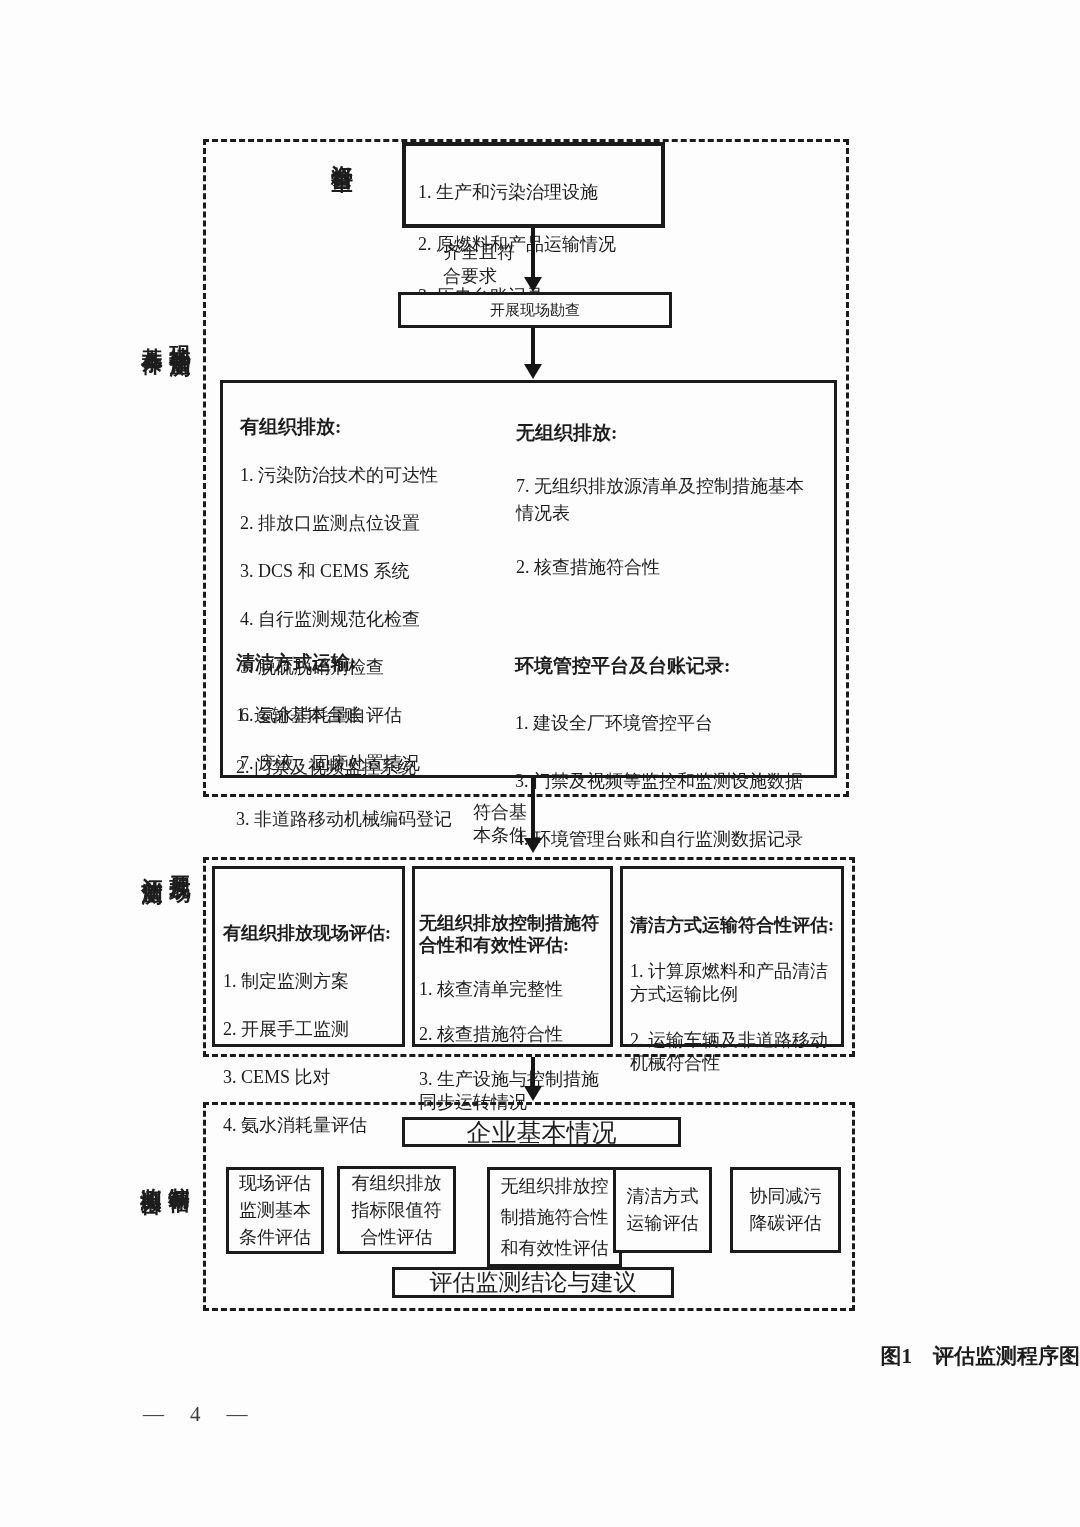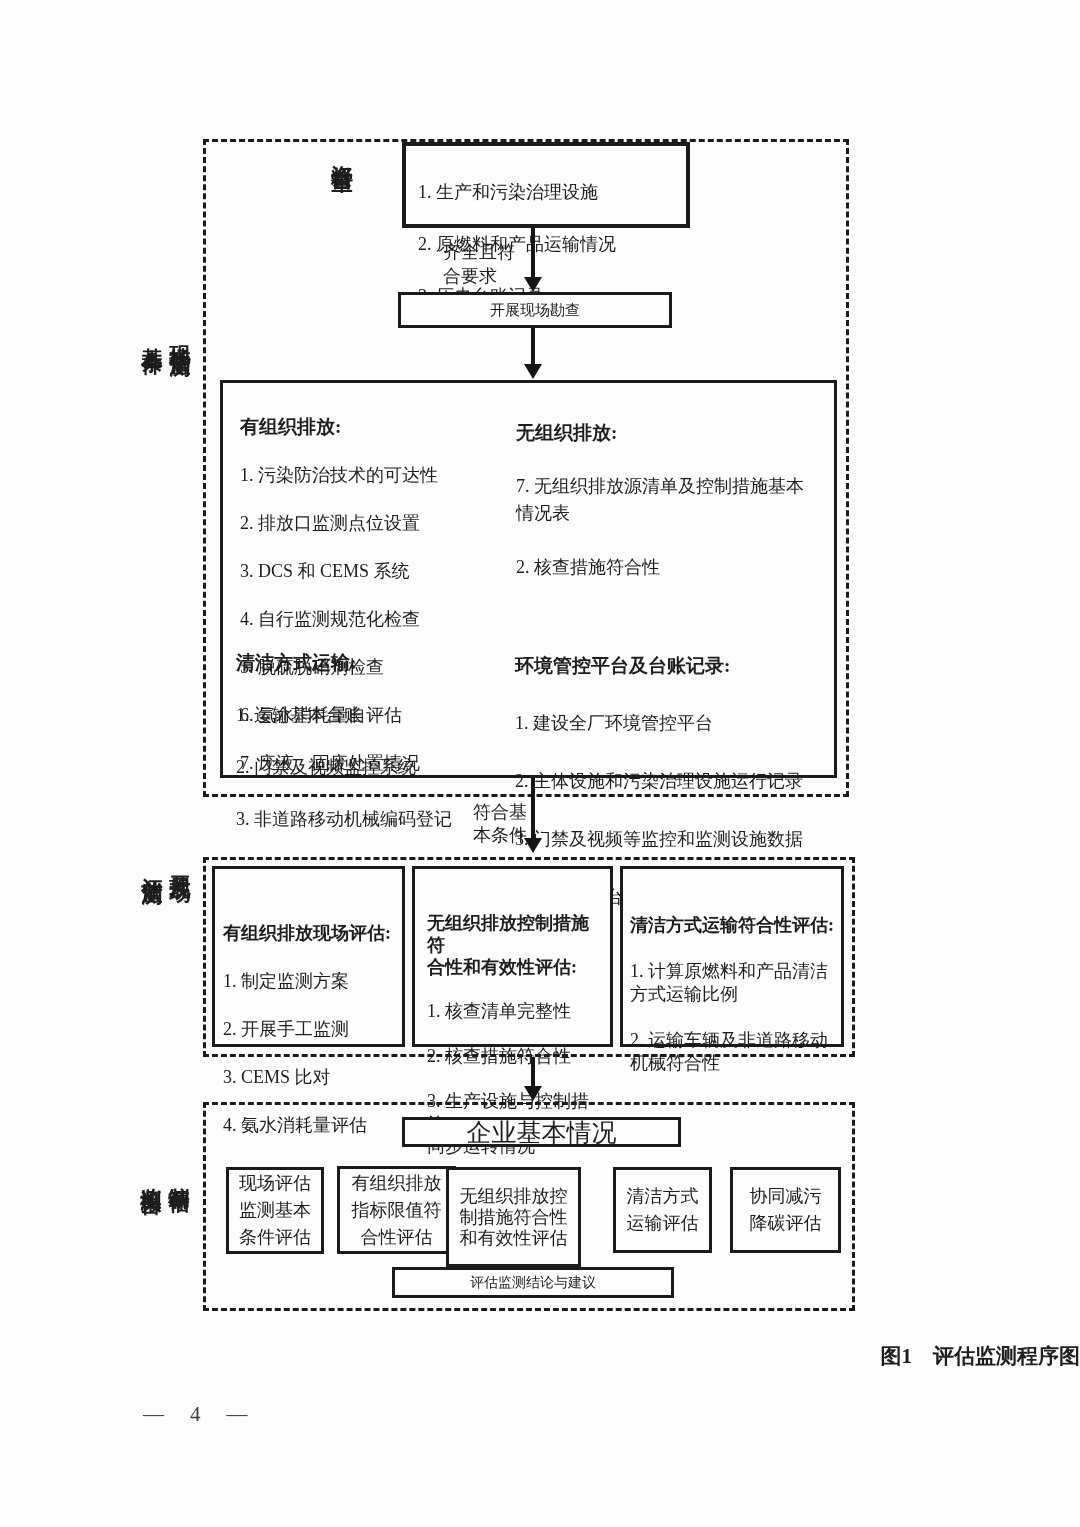--- a/index.html
+++ b/index.html
@@ -25,21 +25,21 @@
 
 <div class="page">
 
   <div class="abs dashed" style="left:203px;top:139px;width:646px;height:658px;"></div>
 
   <div class="abs vtext" style="left:331px;top:147px;font-size:22px;">资料审查</div>
 
   <div class="abs vtext" style="left:141px;top:331px;">基本条件</div>
   <div class="abs vtext" style="left:169px;top:329px;">现场评估监测</div>
 
-  <div class="abs solid4 txt" style="left:402px;top:142px;width:288px;height:86px;padding:7px 6px 0 12px;line-height:26px;">
+  <div class="abs solid4 txt" style="left:402px;top:142px;width:263px;height:86px;padding:7px 6px 0 12px;line-height:26px;">
     <div>1. 生产和污染治理设施</div>
     <div>2. 原燃料和产品运输情况</div>
     <div>3. 历史台账记录</div>
   </div>
 
   <div class="abs aline" style="left:531px;top:228px;height:50px;"></div>
   <div class="abs ahead" style="left:524px;top:277px;"></div>
   <div class="abs txt" style="left:443px;top:240px;line-height:24px;">齐全且符
 合要求</div>
 
@@ -71,21 +71,20 @@
   <div class="abs txt" style="left:236px;top:624px;width:262px;line-height:26px;">
     <div class="grp-title">清洁方式运输:</div>
     <div>1. 运输基本台账</div>
     <div>2. 门禁及视频监控系统</div>
     <div>3. 非道路移动机械编码登记</div>
   </div>
 
   <div class="abs txt" style="left:515px;top:622px;width:322px;line-height:29px;">
     <div class="grp-title">环境管控平台及台账记录:</div>
     <div>1. 建设全厂环境管控平台</div>
-    <div>2. 主体设施和污染治理设施运行记录</div>
     <div>3. 门禁及视频等监控和监测设施数据</div>
     <div>4. 环境管理台账和自行监测数据记录</div>
   </div>
 
   <div class="abs aline" style="left:531px;top:778px;height:61px;"></div>
   <div class="abs ahead" style="left:524px;top:838px;"></div>
   <div class="abs txt" style="left:473px;top:801px;line-height:23px;">符合基
 本条件</div>
 
   <div class="abs dashed" style="left:203px;top:857px;width:652px;height:200px;"></div>
@@ -94,21 +93,21 @@
   <div class="abs vtext" style="left:169px;top:859px;">开展现场</div>
 
   <div class="abs solid txt" style="left:212px;top:866px;width:193px;height:181px;padding:28px 6px 0 8px;line-height:24px;">
     <div class="grp-title" style="font-size:18px;">有组织排放现场评估:</div>
     <div>1. 制定监测方案</div>
     <div>2. 开展手工监测</div>
     <div>3. CEMS 比对</div>
     <div>4. 氨水消耗量评估</div>
   </div>
 
-  <div class="abs solid txt" style="left:412px;top:866px;width:201px;height:181px;padding:20px 5px 0 12px;line-height:22.5px;">
+  <div class="abs solid txt" style="left:412px;top:866px;width:201px;height:181px;padding:20px 5px 0 4px;line-height:22.5px;">
     <div class="grp-title" style="font-size:18px;line-height:22px;white-space:pre-line;">无组织排放控制措施符
 合性和有效性评估:</div>
     <div>1. 核查清单完整性</div>
     <div>2. 核查措施符合性</div>
     <div>3. 生产设施与控制措施
 同步运转情况</div>
   </div>
 
   <div class="abs solid txt" style="left:620px;top:866px;width:224px;height:181px;padding:22px 4px 0 7px;line-height:23px;">
     <div class="grp-title" style="font-size:18px;">清洁方式运输符合性评估:</div>
@@ -127,29 +126,29 @@
   <div class="abs vtext" style="left:168px;top:1169px;">编制评估</div>
 
   <div class="abs solid center" style="left:402px;top:1117px;width:279px;height:30px;font-size:25px;">企业基本情况</div>
 
   <div class="abs solid center txt" style="left:226px;top:1167px;width:98px;height:87px;line-height:27px;">现场评估
 监测基本
 条件评估</div>
   <div class="abs solid center txt" style="left:337px;top:1166px;width:119px;height:88px;line-height:27px;">有组织排放
 指标限值符
 合性评估</div>
-  <div class="abs solid center txt" style="left:446px;top:1167px;width:135px;height:100px;line-height:21px;">无组织排放控
+  <div class="abs solid center txt" style="left:487px;top:1167px;width:135px;height:100px;line-height:31px;">无组织排放控
 制措施符合性
 和有效性评估</div>
   <div class="abs solid center txt" style="left:730px;top:1167px;width:111px;height:86px;line-height:27px;">协同减污
 降碳评估</div>
   <div class="abs solid center txt" style="left:613px;top:1167px;width:99px;height:86px;line-height:27px;">清洁方式
 运输评估</div>
 
-  <div class="abs solid center" style="left:392px;top:1267px;width:282px;height:31px;font-size:14px;">评估监测结论与建议</div>
+  <div class="abs solid center" style="left:392px;top:1267px;width:282px;height:31px;font-size:23px;">评估监测结论与建议</div>
 
   <div class="abs caption" style="left:0;top:1342px;">图1　评估监测程序图</div>
 
   <div class="abs footer" style="left:143px;top:1402px;">
     <span>—</span>
     <span>4</span>
     <span>—</span>
   </div>
 
 </div>

